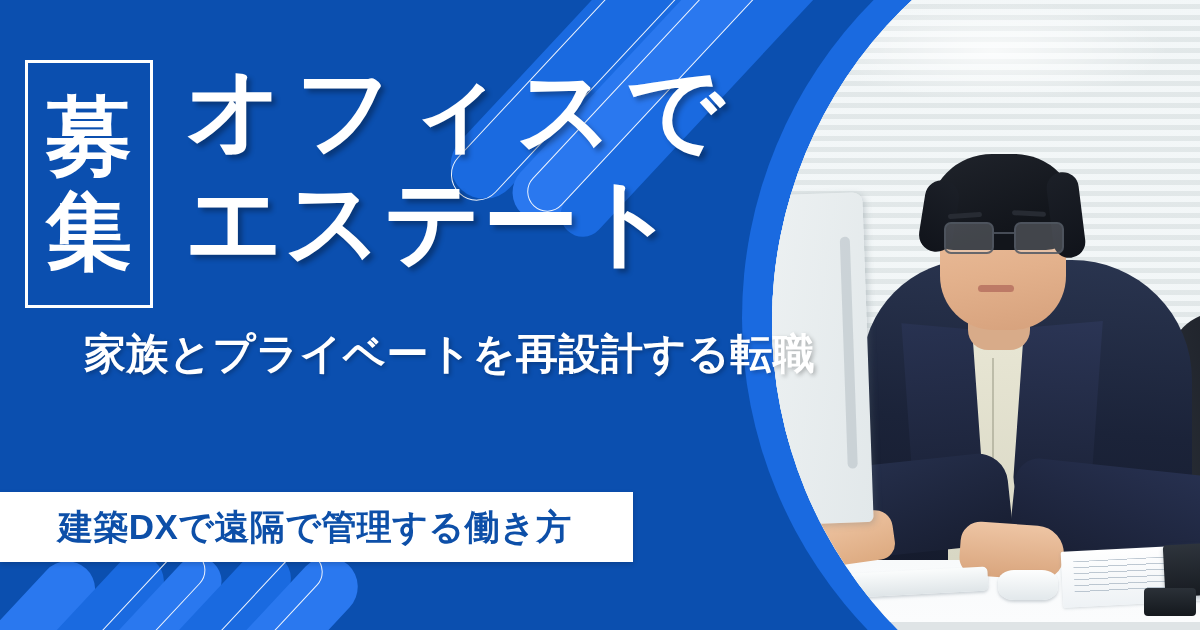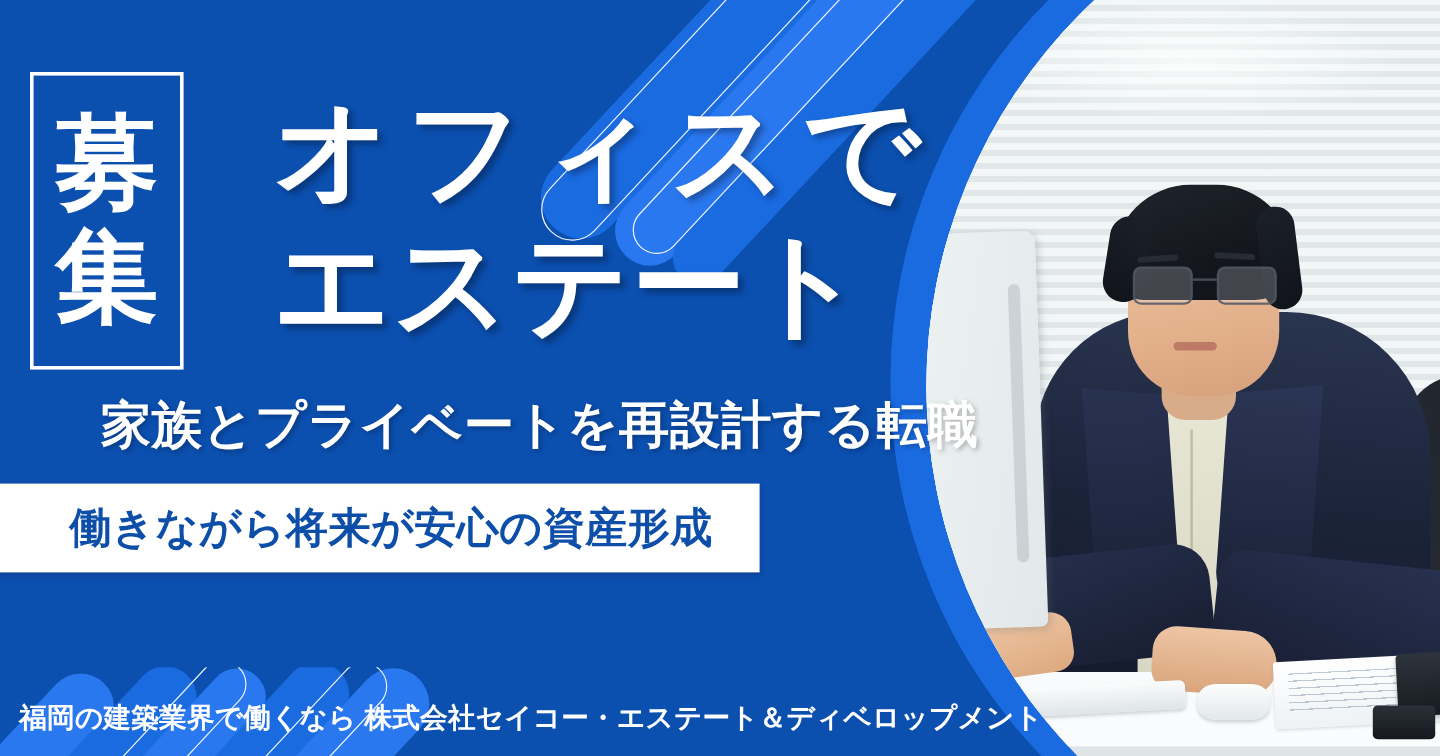--- a/index.html
+++ b/index.html
@@ -292,23 +292,22 @@
   .badge span {
     color:#ffffff;
     font-size:86px;
     line-height:1.06;
     font-weight:700;
     letter-spacing:0;
   }
 
   
   .headline {
-    position:absolute; left:185px; top:74px;
+    position:absolute; left:185px; top:58px;
     z-index:24;
-    margin-left:43px;
   }
   .h-line {
     color:#ffffff;
     font-weight:700;
     white-space:nowrap;
     text-shadow:4px 4px 5px rgba(0,0,0,.30);
   }
   .h-line.l1 { font-size:96px; line-height:1.08; letter-spacing:12px; }
   .h-line.l2 { font-size:96px; line-height:1.08; letter-spacing:1px; margin-top:8px; }
 
@@ -437,19 +436,18 @@
     <span>集</span>
   </div>
 
   <div class="headline">
     <div class="h-line l1">オフィスで</div>
     <div class="h-line l2">エステート</div>
   </div>
 
   <div class="subtitle">家族とプライベートを再設計する転職</div>
 
-  <div class="bar b1">
-    <span>働きながら将来が安心の資産形成</span>
-  </div>
-
-  <div class="footer-text">福岡の建築業界で働くなら 株式会社セイコー・エステート＆ディベロップメント</div>
+  <div class="bar b2">
+    <span>建築DXで遠隔で管理する働き方</span>
+  </div>
+
 
 </div>
 
 </body></html>

